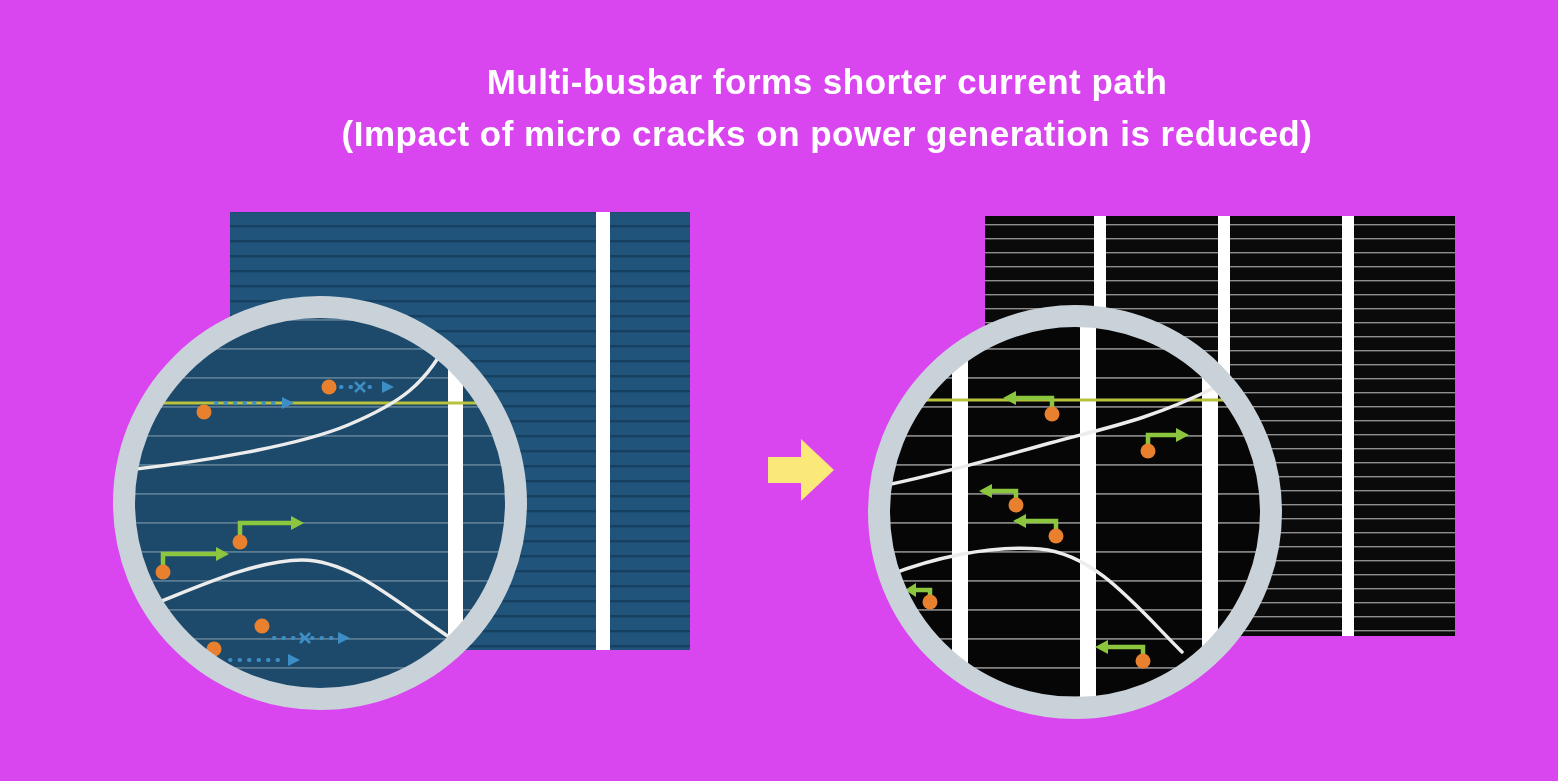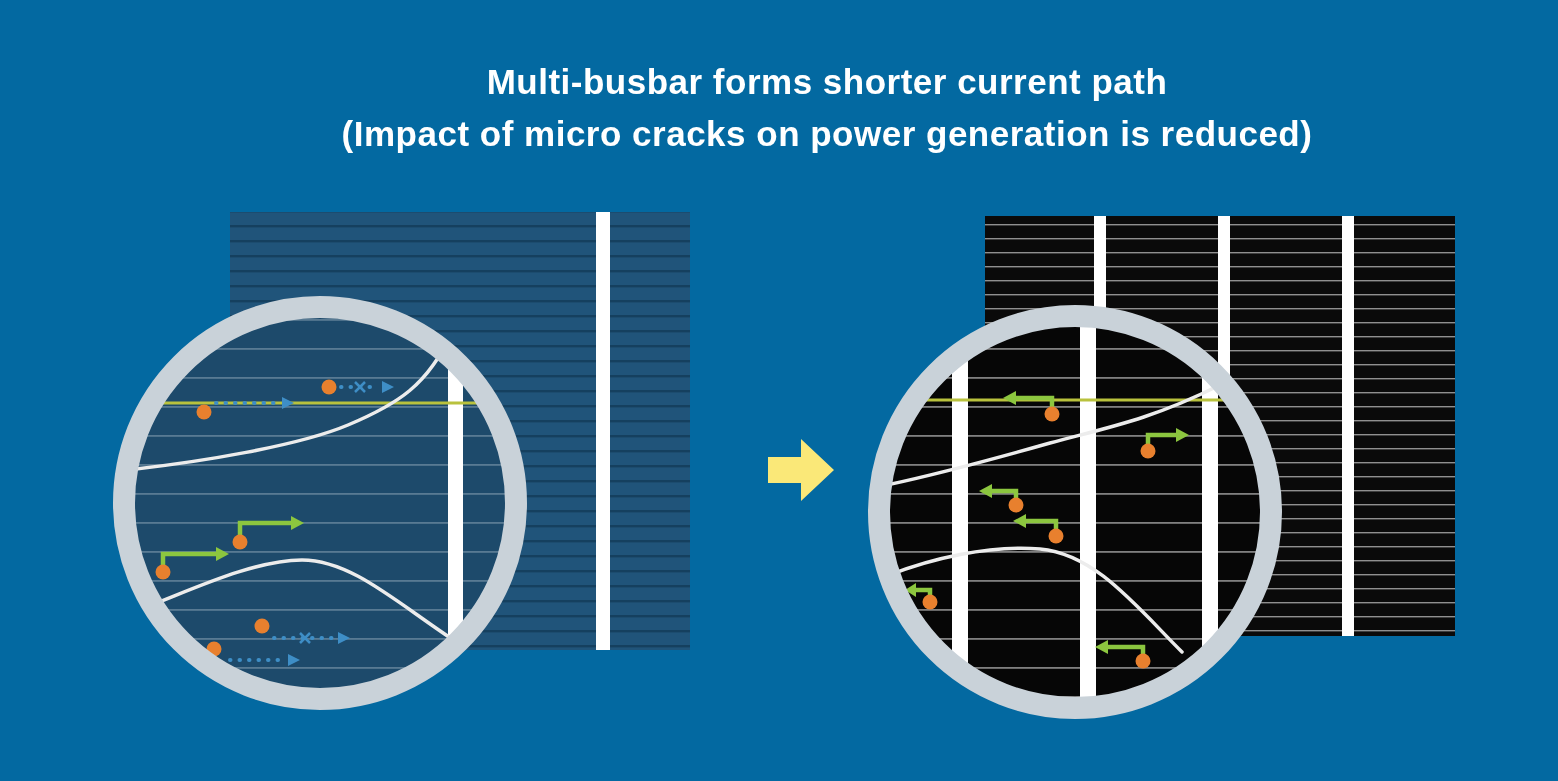--- a/index.html
+++ b/index.html
@@ -1,16 +1,16 @@
 <!DOCTYPE html>
 <html><head>
 <meta charset="utf-8">
 <style>
   html,body{margin:0;padding:0;background:#000;}
-  .stage{position:relative;width:1558px;height:781px;background:#0369a1;overflow:hidden;
+  .stage{position:relative;width:1558px;height:781px;background:#d946ef;overflow:hidden;
          font-family:"Liberation Sans","DejaVu Sans",sans-serif;}
   .title{position:absolute;top:56px;left:0;width:100%;text-align:center;
          transform:translateX(48px);color:#ffffff;font-weight:700;
          font-size:35px;line-height:52px;letter-spacing:0.5px;z-index:2;}
   .diagram{position:absolute;top:0;left:0;width:1558px;height:781px;z-index:1;}
 </style>
 </head>
 <body>
 
 <div class="stage">

